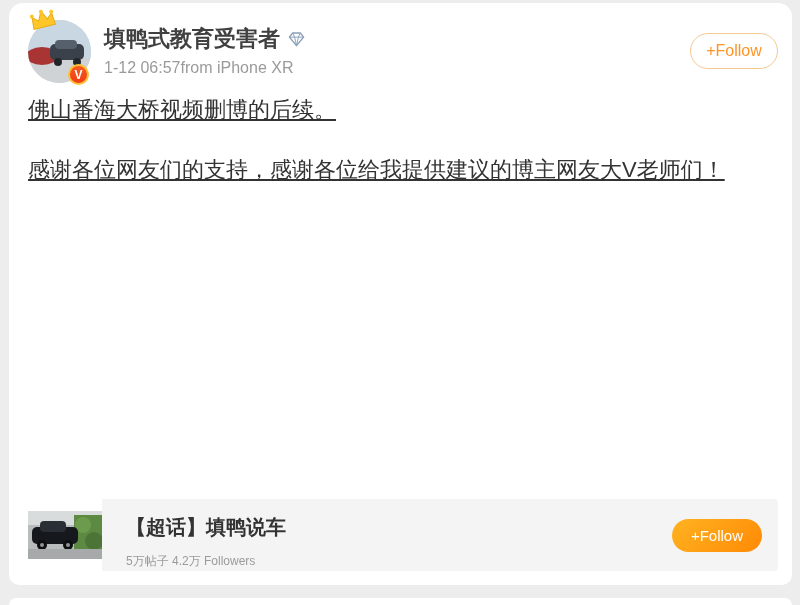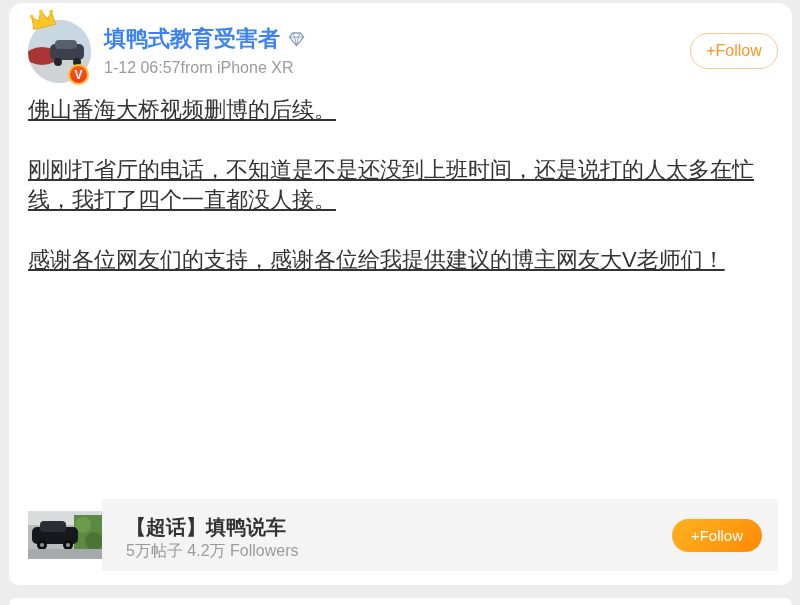--- a/index.html
+++ b/index.html
@@ -34,21 +34,21 @@
     background:linear-gradient(180deg,#f85a1e,#ee3d12);
     border:2px solid #ffbf3a;
     color:#ffffff; font-size:12px; font-weight:bold;
     display:flex; align-items:center; justify-content:center;
     line-height:1;
   }
   .name-row {
     position:absolute; left:95px; top:21px;
     display:flex; align-items:center; white-space:nowrap;
   }
-  .user-name { font-size:22px; font-weight:bold; color:#3b82f6; }
+  .user-name { font-size:22px; font-weight:bold; color:#404040; }
   .gem { width:17px; height:17px; margin:0 3px 0 8px; }
   .topic-link { font-size:22px; color:#5878a6; }
   .meta-row {
     position:absolute; left:95px; top:56px;
     font-size:16px; color:#9a9a9a; white-space:nowrap;
   }
   .meta-row .src { }
   .follow-outline {
     position:absolute; right:14px; top:30px;
     width:88px; height:36px; border-radius:18px;
@@ -72,22 +72,22 @@
   }
   .thumb-col {
     position:absolute; left:0; top:0; width:74px; height:72px; background:#ffffff;
   }
   .thumb-col svg { position:absolute; left:0; top:12px; }
   .topic-title {
     position:absolute; left:98px; top:15px;
     font-size:20px; font-weight:bold; color:#333333; white-space:nowrap;text-align:center;
   }
   .topic-stats {
-    position:absolute; left:98px; top:42px;
-    font-size:16px; color:#9b9b9b; white-space:nowrap;
+    position:absolute; left:98px; top:54px;
+    font-size:12px; color:#9b9b9b; white-space:nowrap;
   }
   .follow-solid {
     position:absolute; right:16px; top:20px;
     width:90px; height:33px; border-radius:17px;
     background:linear-gradient(135deg,#ffb321,#ff8a05);
     color:#ffffff; font-size:15px; border:none;
     display:flex; align-items:center; justify-content:center;
     cursor:pointer;
   }
 
@@ -133,21 +133,20 @@
     </div>
 
     <div class="meta-row">
       <span>1-12 06:57</span><span class="src">from iPhone XR</span>
     </div>
 
     <button class="follow-outline">+Follow</button>
 
     <div class="post-body">
       <p>佛山番海大桥视频删博的后续。</p>
-      <p>刚刚打省厅的电话，不知道是不是还没到上班时间，还是说打的人太多在忙线，我打了四个一直都没人接。</p>
       <p>感谢各位网友们的支持，感谢各位给我提供建议的博主网友大V老师们！</p>
     </div>
 
     <div class="topic-card">
       <div class="thumb-col">
         <svg width="74" height="48" viewBox="0 0 74 48">
           <rect x="0" y="0" width="74" height="48" fill="#b9bcbd"></rect>
           <rect x="0" y="0" width="74" height="14" fill="#d9dcdd"></rect>
           <rect x="46" y="4" width="28" height="40" fill="#5d8a43"></rect>
           <circle cx="55" cy="14" r="8" fill="#6d9b4e"></circle>

